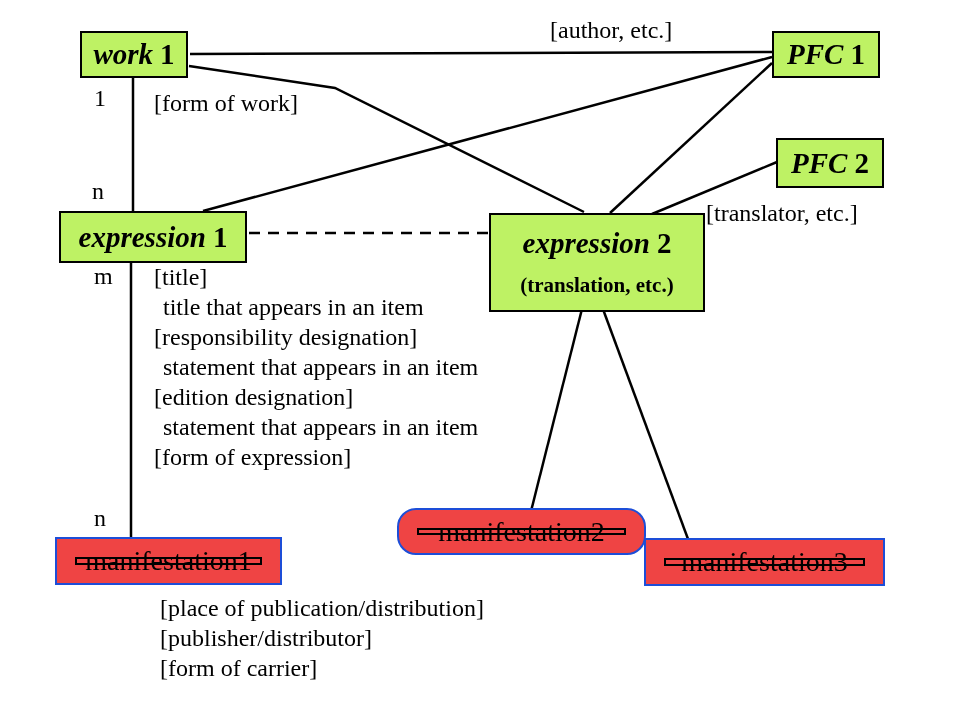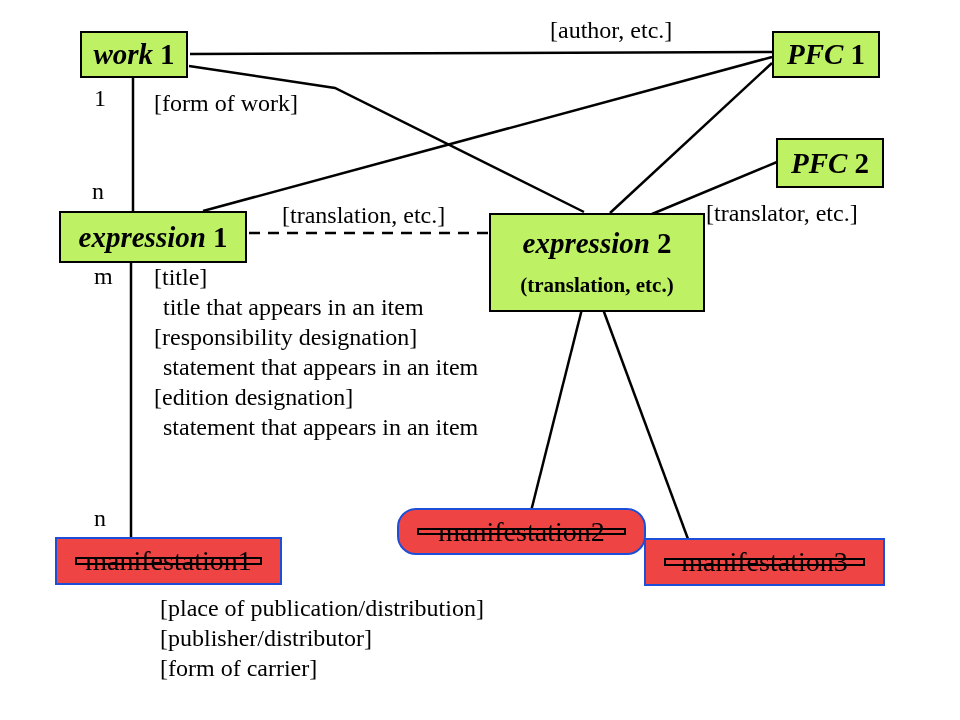--- a/index.html
+++ b/index.html
@@ -126,39 +126,39 @@
     </div>
   </div>
 
   <div class="box-double" style="left:644px;top:538px;width:241px;height:48px;">
     <div class="inner">
       <div class="title" style="font-size:28px;"><span class="ename">manifestation</span><span class="enum">3</span></div>
     </div>
   </div>
 
   <div class="lbl" style="left:550px;top:16px;">[author, etc.]</div>
-  <div class="lbl" style="left:282px;top:201px;">[translation, etc.]</div>
   <div class="lbl" style="left:706px;top:199px;">[translator, etc.]</div>
 
   <div class="card" style="left:94px;top:85px;">1</div>
   <div class="card" style="left:92px;top:178px;">n</div>
   <div class="card" style="left:94px;top:263px;">m</div>
   <div class="card" style="left:94px;top:505px;">n</div>
 
   <div class="attr-list" style="left:154px;top:88px;">
     <div>[form of work]</div>
   </div>
 
   <div class="attr-list" style="left:154px;top:262px;">
     <div>[title]</div>
     <div class="indent">title that appears in an item</div>
     <div>[responsibility designation]</div>
     <div class="indent">statement that appears in an item</div>
     <div>[edition designation]</div>
     <div class="indent">statement that appears in an item</div>
+    <div>[form of expression]</div>
   </div>
 
   <div class="attr-list" style="left:160px;top:593px;">
     <div>[place of publication/distribution]</div>
     <div>[publisher/distributor]</div>
     <div>[form of carrier]</div>
   </div>
 
 </div>
 

